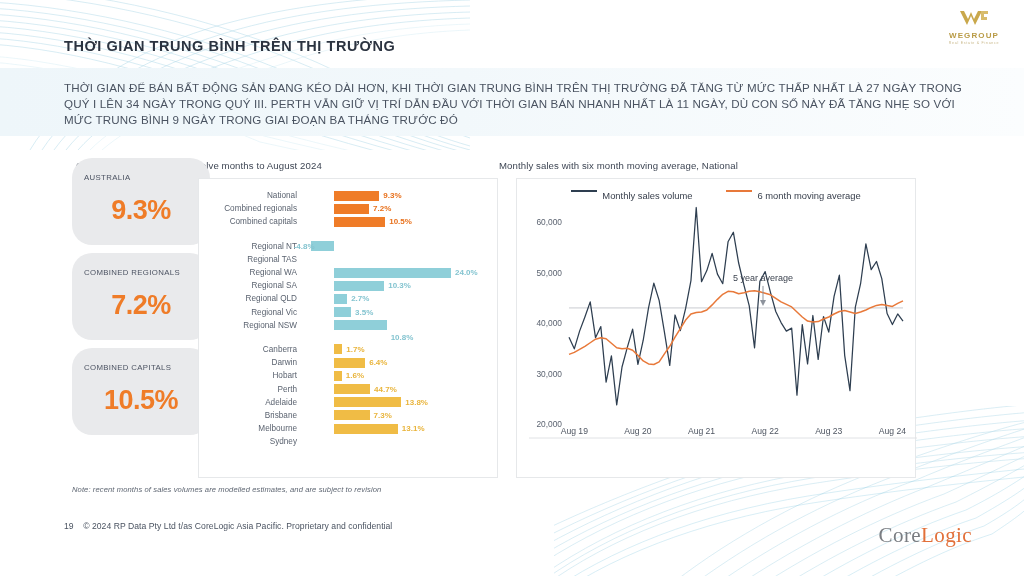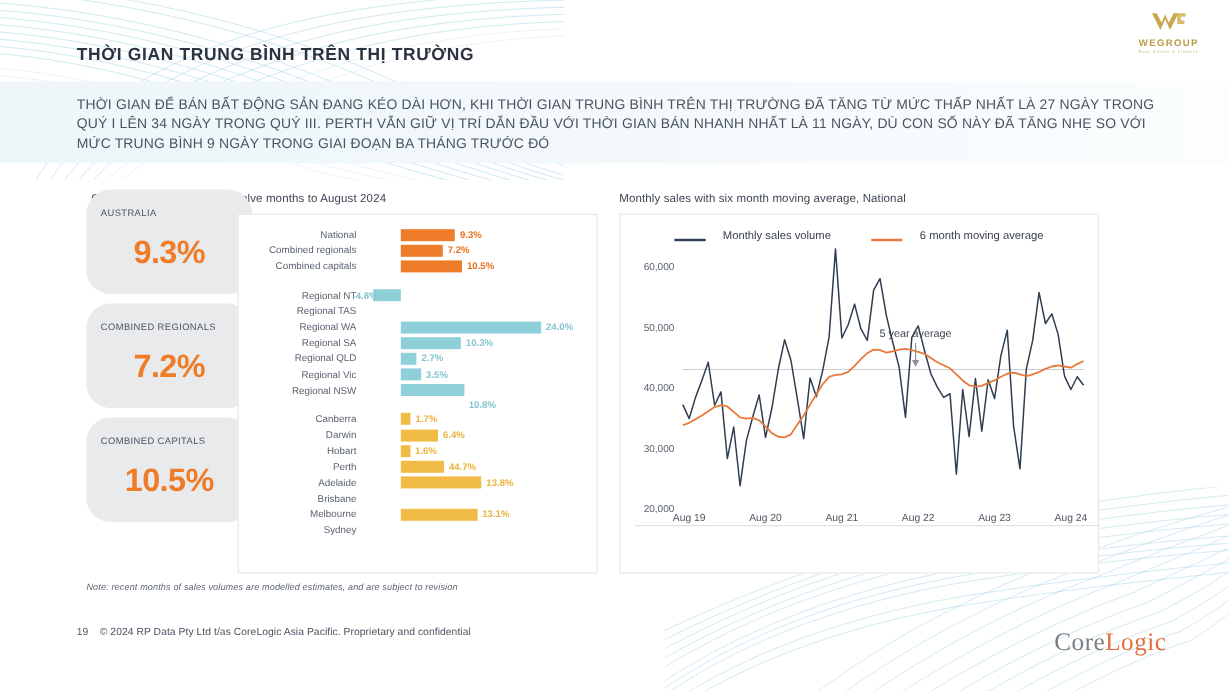--- a/index.html
+++ b/index.html
@@ -86,21 +86,21 @@
 
   
   .right-panel {
     position: absolute; left: 516px; top: 178px; width: 400px; height: 300px;
     border: 1px solid #e6e8ea; background: #fff;
   }
   .legend {
     display: flex; justify-content: center; gap: 34px;
     padding-top: 11px; font-size: 9.4px; color: #39404d;
   }
-  .legend-item { display: flex; align-items: flex-end; gap: 14px; }
+  .legend-item { display: flex; align-items: flex-start; gap: 5px; }
   .legend-line { width: 26px; height: 2px; display: inline-block; }
 
   .note {
     position: absolute; left: 72px; top: 485px;
     font-size: 7.6px; font-style: italic; color: #5e6672; letter-spacing: .1px;
   }
   .footer {
     position: absolute; left: 64px; top: 521px;
     font-size: 8.6px; color: #4a5361; letter-spacing: .05px;
   }
@@ -302,20 +302,24 @@
       </div>
       <div class="bar-row">
         <div class="name">Adelaide</div>
         <div class="track">
           <div class="bar" style="background: rgb(240, 188, 69); left: 31px; width: 67.275px;"></div>
           <div class="vlabel" style="color: rgb(233, 180, 59); left: 102.275px;">13.8%</div>
         </div>
       </div>
       <div class="bar-row">
         <div class="name">Brisbane</div>
+        <div class="track">
+          <div class="bar" style="background: rgb(240, 188, 69); left: 31px; width: 35.5875px;"></div>
+          <div class="vlabel" style="color: rgb(233, 180, 59); left: 70.5875px;">7.3%</div>
+        </div>
       </div>
       <div class="bar-row">
         <div class="name">Melbourne</div>
         <div class="track">
           <div class="bar" style="background: rgb(240, 188, 69); left: 31px; width: 63.8625px;"></div>
           <div class="vlabel" style="color: rgb(233, 180, 59); left: 98.8625px;">13.1%</div>
         </div>
       </div>
       <div class="bar-row">
         <div class="name">Sydney</div>
@@ -349,21 +353,21 @@
       <line x1="12" y1="237" x2="400" y2="237" stroke="#e0e2e5" stroke-width="1"></line>
       <text x="57.301587301587304" y="233" text-anchor="middle" font-size="8.6" fill="#4f5662" font-family="&quot;Liberation Sans&quot;, sans-serif">Aug 19</text>
       <text x="120.92063492063491" y="233" text-anchor="middle" font-size="8.6" fill="#4f5662" font-family="&quot;Liberation Sans&quot;, sans-serif">Aug 20</text>
       <text x="184.53968253968253" y="233" text-anchor="middle" font-size="8.6" fill="#4f5662" font-family="&quot;Liberation Sans&quot;, sans-serif">Aug 21</text>
       <text x="248.15873015873018" y="233" text-anchor="middle" font-size="8.6" fill="#4f5662" font-family="&quot;Liberation Sans&quot;, sans-serif">Aug 22</text>
       <text x="311.77777777777777" y="233" text-anchor="middle" font-size="8.6" fill="#4f5662" font-family="&quot;Liberation Sans&quot;, sans-serif">Aug 23</text>
       <text x="375.3968253968254" y="233" text-anchor="middle" font-size="8.6" fill="#4f5662" font-family="&quot;Liberation Sans&quot;, sans-serif">Aug 24</text>
     </svg>
 </div>
 
-<div class="chart-caption" style="position:absolute;left:516px;top:160px;width:400px;">Monthly sales with six month moving average, National</div>
+<div class="chart-caption" style="position:absolute;left:499px;top:160px;width:400px;">Monthly sales with six month moving average, National</div>
 
 <div class="note">Note: recent months of sales volumes are modelled estimates, and are subject to revision</div>
 
 <div class="footer">
   <span class="pg">19</span>
   <span>© 2024 RP Data Pty Ltd t/as CoreLogic Asia Pacific. Proprietary and confidential</span>
 </div>
 
 <div class="logo-core">
   <span class="c1">Core</span><span class="c2">Logic</span>

